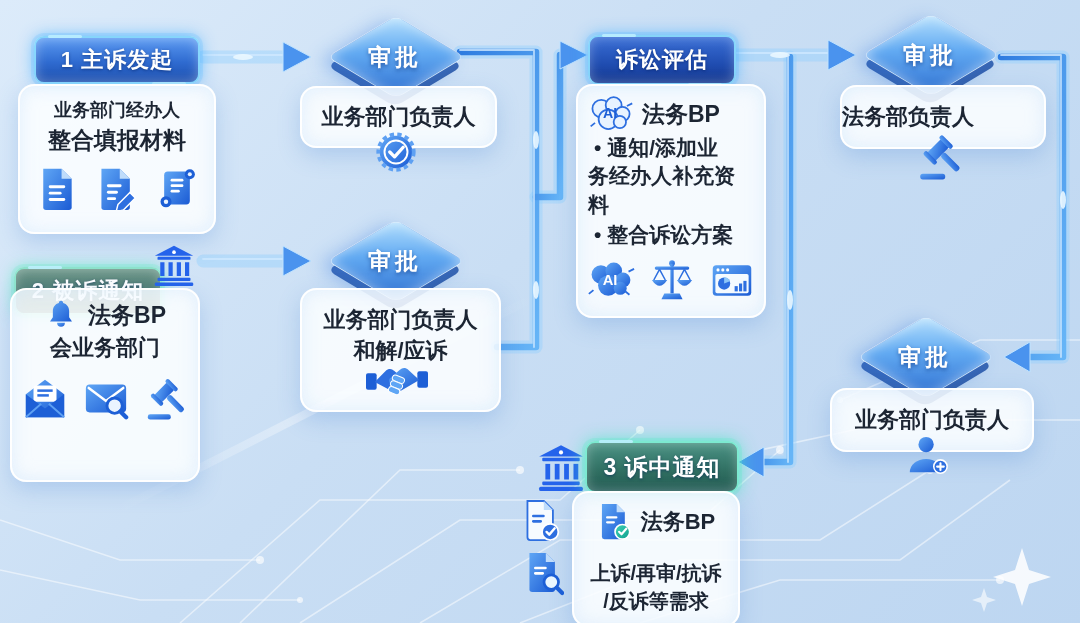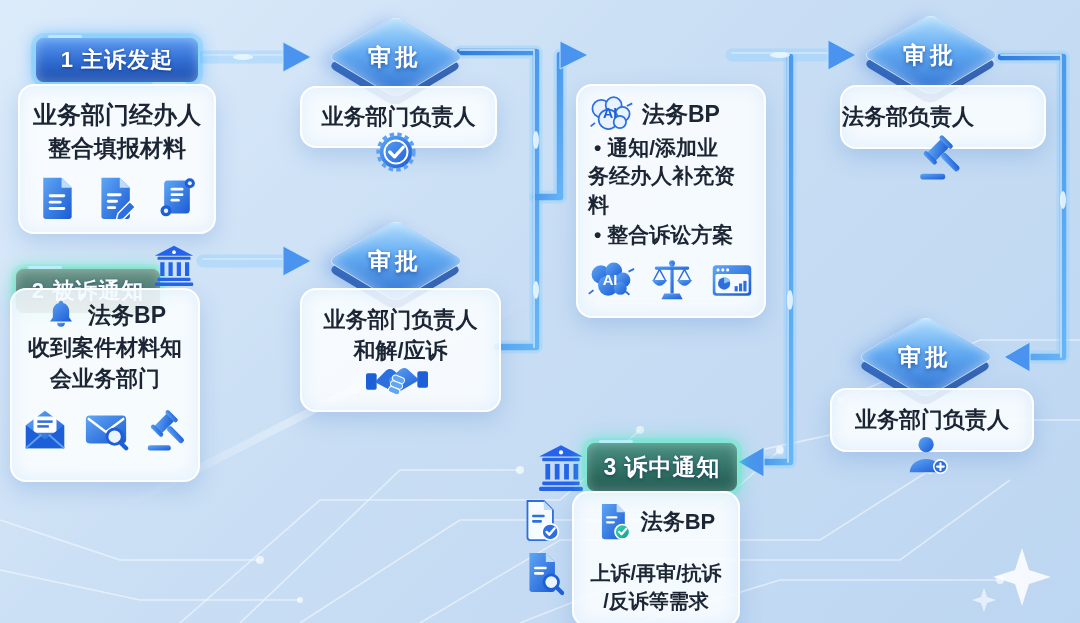--- a/index.html
+++ b/index.html
@@ -148,21 +148,21 @@
       <ellipse cx="790" cy="300" rx="3" ry="10"></ellipse>
       <ellipse cx="1063" cy="200" rx="3" ry="9"></ellipse>
     </g>
   </svg>
 
   <div class="badge blue" style="left:34px;top:36px;width:162px;height:44px">
     <span>1 主诉发起</span>
   </div>
 
   <div class="card" style="left:18px;top:84px;width:194px;height:134px;padding-top:12px">
-    <div class="tline" style="font-size:24px">业务部门经办人</div>
+    <div class="tline" style="font-size:18px">业务部门经办人</div>
     <div class="tline" style="font-size:23px">整合填报材料</div>
     <div class="hrow" style="margin-top:10px;gap:16px">
       <span>
         <svg width="44" height="44" viewBox="0 0 48 48">
           <path d="M9 3 h20 l11 11 v31 a3 3 0 0 1 -3 3 H12 a3 3 0 0 1 -3 -3 Z" fill="url(#icoGrad)"></path>
           <path d="M29 3 l11 11 h-11 z" fill="#bfdcfb"></path>
           <rect x="15" y="21" width="18" height="3.2" rx="1.6" fill="#fff"></rect>
           <rect x="15" y="28" width="14" height="3.2" rx="1.6" fill="#fff"></rect>
           <rect x="15" y="35" width="18" height="3.2" rx="1.6" fill="#fff"></rect>
         </svg>
@@ -229,21 +229,20 @@
   <div class="card" style="left:10px;top:288px;width:186px;height:182px;padding-top:8px">
     <div class="hrow" style="justify-content:center;gap:10px">
       <span>
         <svg width="34" height="34" viewBox="0 0 48 48" fill="url(#icoGrad)">
           <path d="M24 4c1.8 0 3 1.3 3 3 5.2 1.4 8.5 5.8 8.5 11.5v8.5l4 6H8.5l4-6v-8.5C12.5 12.8 15.8 8.4 21 7c0-1.7 1.2-3 3-3z"></path>
           <path d="M18.5 35a5.5 5.5 0 0 0 11 0z"></path>
         </svg>
       </span>
       <span style="font-size:23px">法务BP</span>
     </div>
-    <div class="tline" style="font-size:22px">收到案件材料知</div>
     <div class="tline" style="font-size:22px">会业务部门</div>
     <div class="hrow" style="margin-top:12px;gap:14px">
       <span>
         <svg width="48" height="46" viewBox="0 0 48 48">
           <path d="M4 20 L24 5 L44 20 V44 H4 Z" fill="url(#icoGrad)"></path>
           <rect x="12" y="11" width="24" height="17" rx="2" fill="#fff"></rect>
           <rect x="16" y="15" width="16" height="2.6" fill="#2e6fe0"></rect>
           <rect x="16" y="20" width="12" height="2.6" fill="#2e6fe0"></rect>
           <path d="M4 20 L24 35 L44 20 V44 H4 Z" fill="#1d5fd6"></path>
           <path d="M4 44 L20 30 M44 44 L28 30" stroke="#5ea0f2" stroke-width="2" fill="none"></path>
@@ -287,20 +286,23 @@
       <path d="M9 24 L21 12 C24 9.5 27 10.5 29 12.5 L39 21 C41 23 40 26.5 38 27.5 L28 34 Z" fill="#2e6fe0"></path>
       <path d="M55 22 L43 11 C40 8.5 37 9.5 35 11.5 L25 20 C23 22 24 25.5 26 26.5 L36 33 Z" fill="url(#icoGrad)"></path>
       <g fill="#5fa6f5" stroke="#fff" stroke-width="1">
         <rect x="27" y="18" width="13" height="6" rx="3" transform="rotate(22 33 21)"></rect>
         <rect x="25" y="24" width="13" height="6" rx="3" transform="rotate(22 31 27)"></rect>
         <rect x="23" y="30" width="12" height="6" rx="3" transform="rotate(22 29 33)"></rect>
       </g>
     </svg>
   </span>
 
+  <div class="badge navy" style="left:588px;top:35px;width:144px;height:46px">
+    <span>诉讼评估</span>
+  </div>
 
   <div class="card" style="left:576px;top:84px;width:190px;height:234px;padding:8px 10px 0 10px;box-sizing:border-box">
     <div class="hrow" style="justify-content:flex-start;gap:8px">
       <span>
         <svg width="46" height="40" viewBox="0 0 52 44">
           <g fill="#e8f3ff" stroke="#2e6fe0" stroke-width="2">
             <circle cx="15" cy="16" r="10"></circle>
               <circle cx="29" cy="12" r="9"></circle>
             <circle cx="39" cy="22" r="8"></circle>
               <circle cx="23" cy="28" r="11"></circle>

